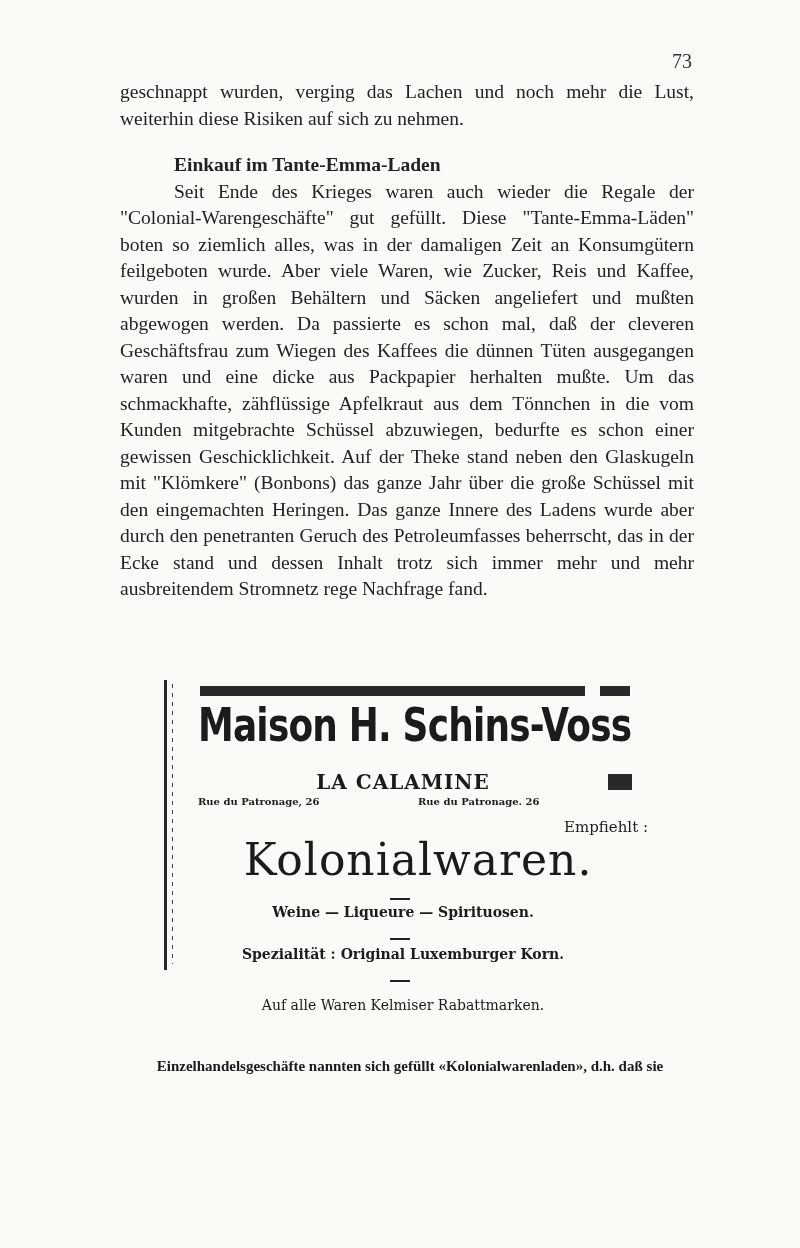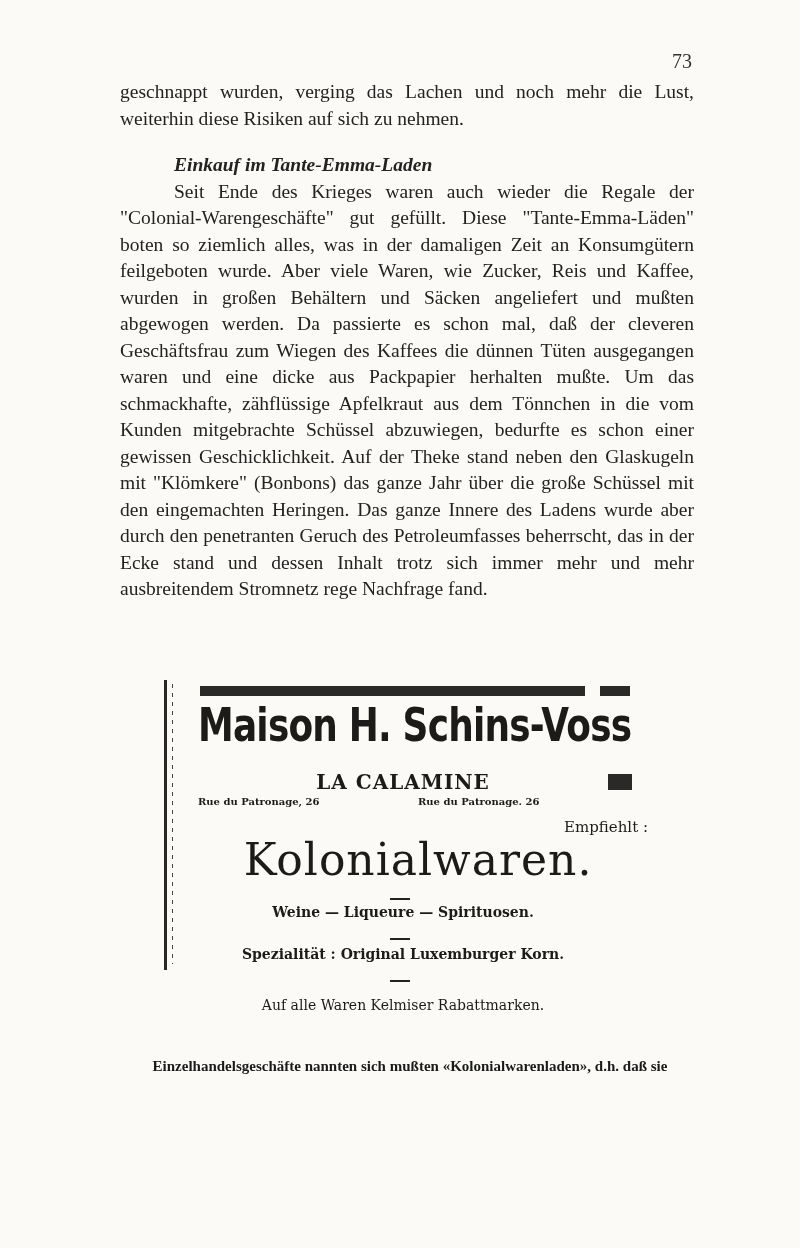--- a/index.html
+++ b/index.html
@@ -20,21 +20,21 @@
       position: absolute; top: 50px; left: 672px;
       font-size: 20px; color: #333;
     }
     .body-text {
       position: absolute; left: 120px; top: 79px; width: 574px;
       font-size: 19.5px; line-height: 26.5px; text-align: justify;
     }
     .body-text p { margin: 0; }
     .body-text .first { margin-bottom: 20px; }
     .heading {
-      font-weight: bold; text-indent: 54px; margin: 0; font-style: italic;
+      font-weight: bold; text-indent: 54px; margin: 0;
     }
     .para { text-indent: 54px; }
     .ad {
       position: absolute; left: 158px; top: 672px; width: 490px; height: 345px;
       font-family: "DejaVu Serif", serif;
       text-align: center;
       color: #1d1b1a;
     }
     .ad-left-rule {
       position: absolute; left: 6px; top: 8px; width: 3px; height: 290px;
@@ -120,14 +120,14 @@
   <div class="ad-main">Kolonialwaren.</div>
   <div class="ad-dash" style="top:226px"></div>
   <div class="ad-line" style="top:232px">Weine — Liqueure — Spirituosen.</div>
   <div class="ad-dash" style="top:266px"></div>
   <div class="ad-line" style="top:274px">Spezialität : Original Luxemburger Korn.</div>
   <div class="ad-dash" style="top:308px"></div>
   <div class="ad-small" style="top:325px">Auf alle Waren Kelmiser Rabattmarken.</div>
 </div>
 
 <div class="caption">
-  <div>Einzelhandelsgeschäfte nannten sich mußten «Kolonialwarenladen», d.h. daß sie</div>
+  <div>Einzelhandelsgeschäfte nannten sich gefüllt «Kolonialwarenladen», d.h. daß sie</div>
 </div>
 
 </body></html>

